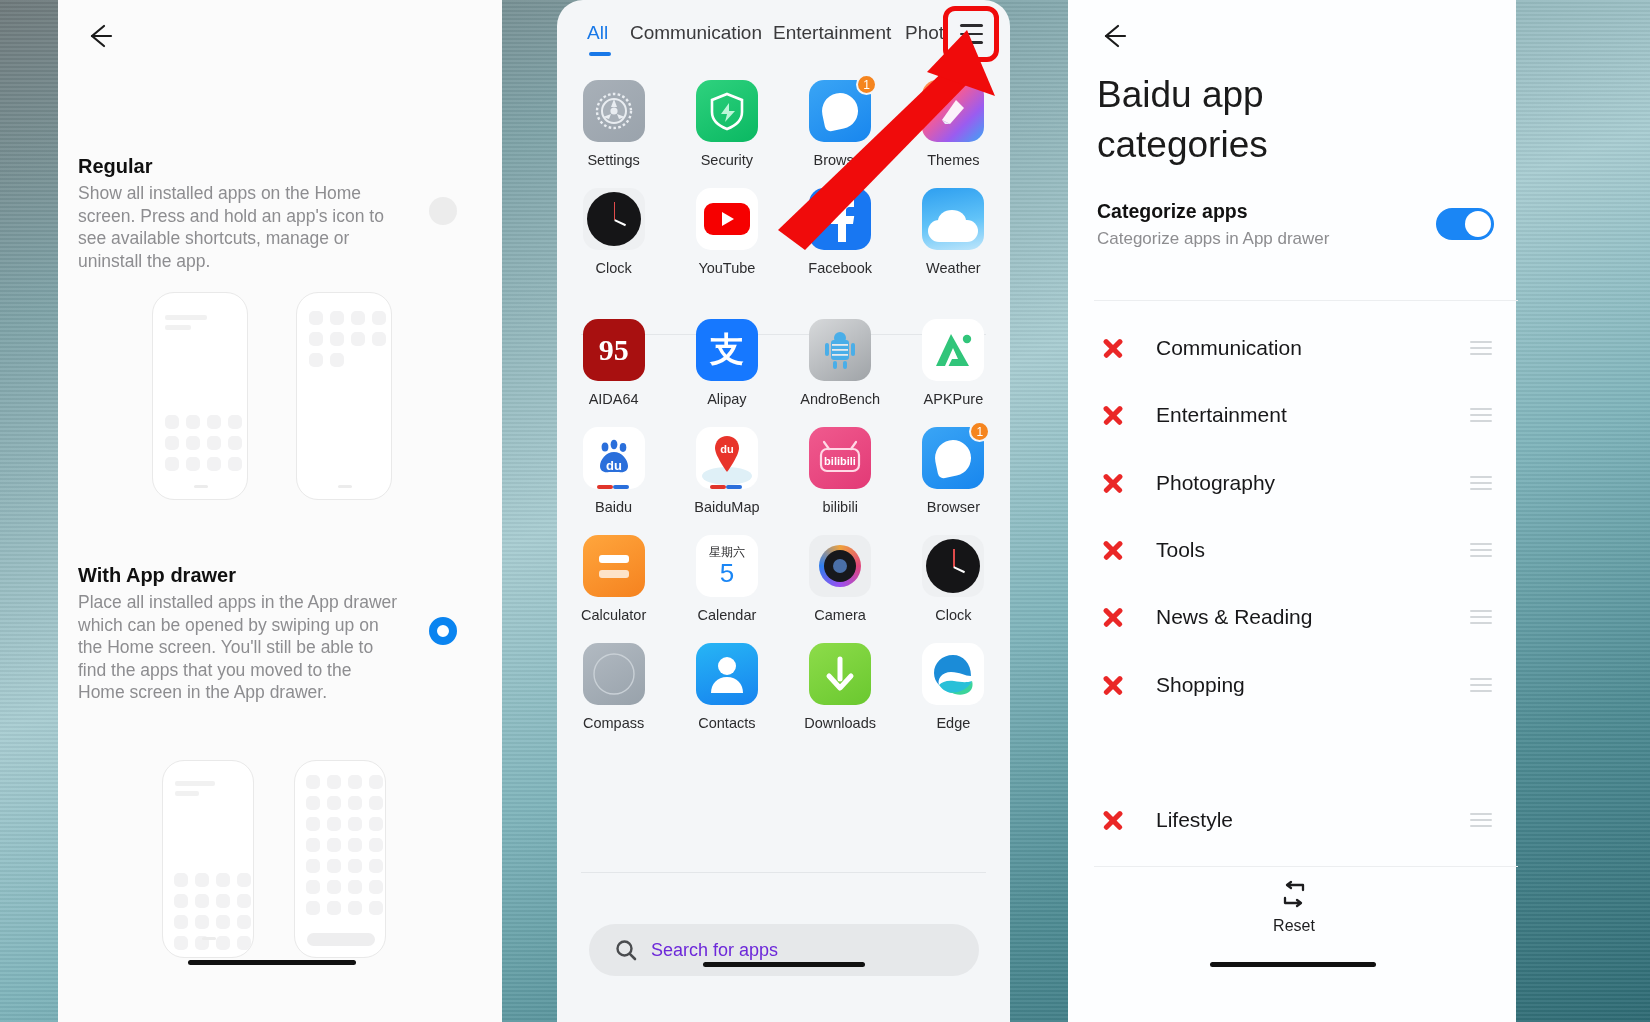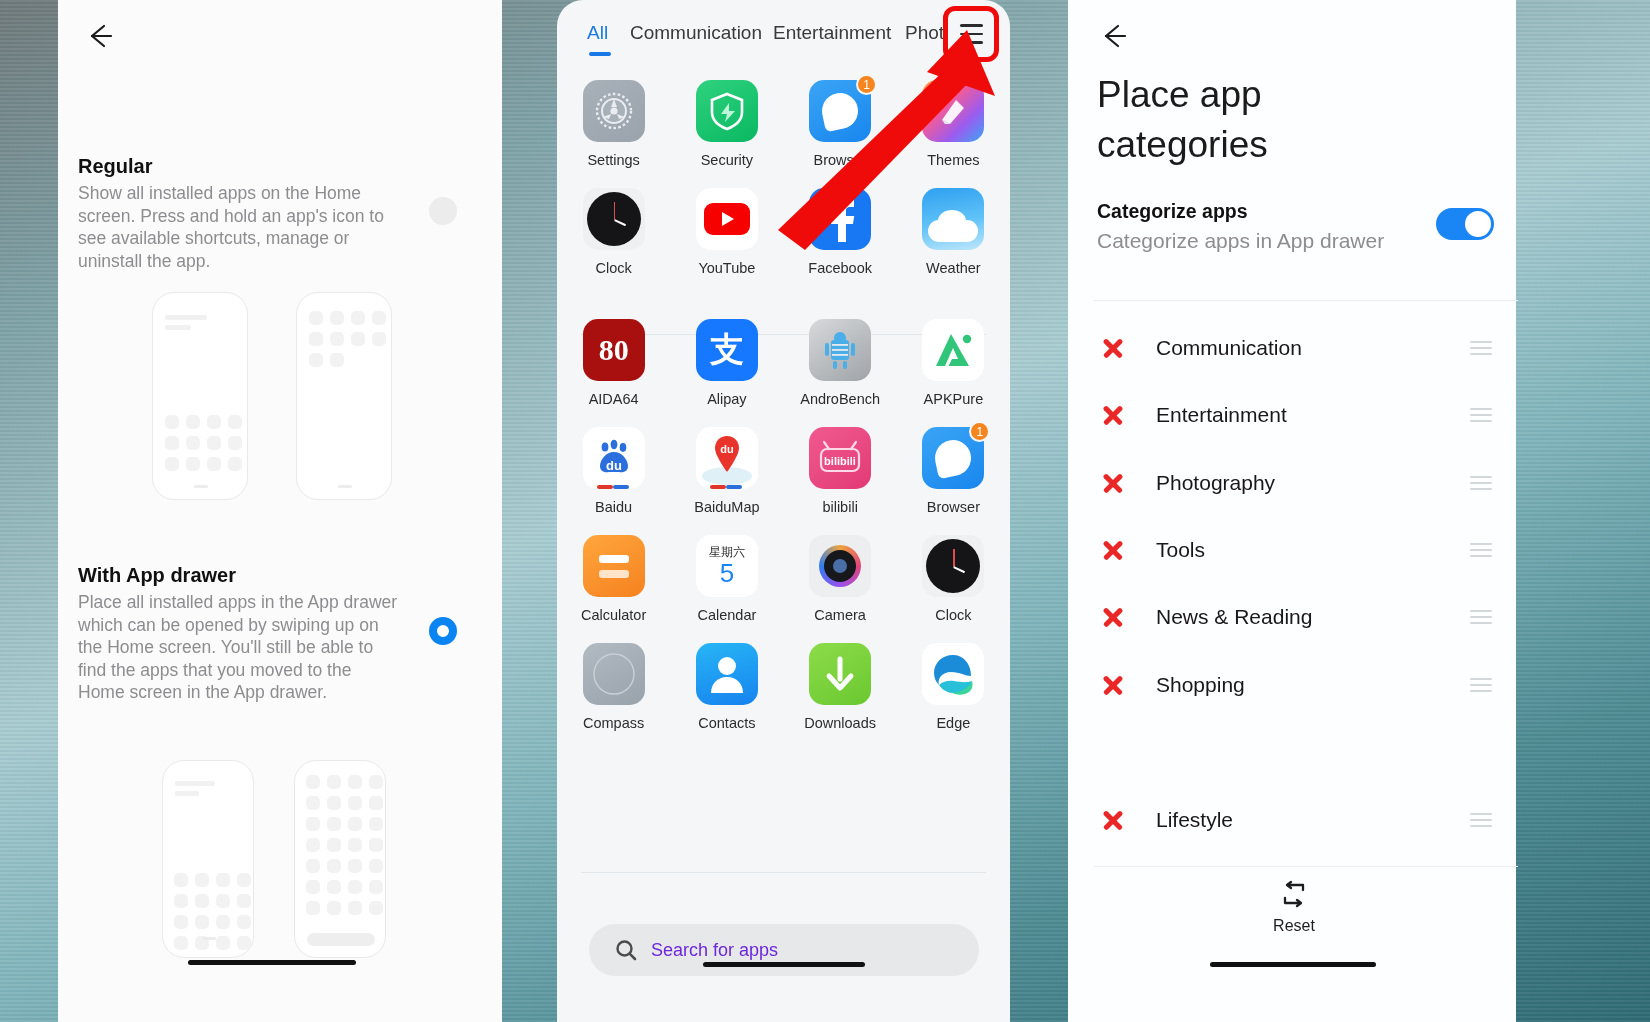--- a/index.html
+++ b/index.html
@@ -76,21 +76,21 @@
   .searchbar{
     position:absolute; left:32px; bottom:46px; width:390px; height:52px;
     background:#e6e8ea; border-radius:26px; display:flex; align-items:center; padding-left:26px; gap:14px; cursor:text;
   }
   .search-ph{ font-size:18px; color:#6d28d9; }
   .home-ind{ position:absolute; height:5px; background:#111; border-radius:3px; }
 
   
   .r-title{ position:absolute; left:1097px; top:70px; width:300px; font-size:37px; line-height:50px; color:#1b1b1b; }
   .r-sub-h{ position:absolute; left:1097px; top:200px; font-size:19.5px; font-weight:700; color:#111; }
-  .r-sub-b{ position:absolute; left:1097px; top:229px; font-size:21px; color:#8d8d90; }
+  .r-sub-b{ position:absolute; left:1097px; top:229px; font-size:17px; color:#8d8d90; }
   .toggle{
     position:absolute; left:1436px; top:208px; width:58px; height:32px; border-radius:16px; background:#1a86f5; cursor:pointer;
   }
   .toggle .knob{ position:absolute; top:3px; right:3px; width:26px; height:26px; border-radius:50%; background:#fff; }
   .r-div{ position:absolute; left:1094px; width:424px; height:1px; background:#eceef0; }
   .cat-row{ position:absolute; left:1094px; width:424px; height:44px; display:flex; align-items:center; cursor:pointer; }
   .x-icon{ width:30px; height:30px; margin-left:4px; position:relative; flex:none; }
   .x-icon:before, .x-icon:after{
     content:""; position:absolute; left:3px; top:13px; width:24px; height:4.6px; background:#ea2727; border-radius:2px;
   }
@@ -316,21 +316,21 @@
           </div>
           <div class="app-label">Weather</div>
         </div>
       </div>
 
       <div class="divider" style="top:268px;"></div>
 
       <div class="row" style="margin-top:43px;">
         <div class="app">
           <div class="ic" style="background:#a81010;">
-            <span style="color:#fff;font-size:30px;font-weight:700;font-family:'Liberation Serif',serif;">80</span>
+            <span style="color:#fff;font-size:30px;font-weight:700;font-family:'Liberation Serif',serif;">95</span>
           </div>
           <div class="app-label">AIDA64</div>
         </div>
         <div class="app">
           <div class="ic" style="background:#1678ff;">
             <span style="color:#fff;font-size:34px;font-weight:700;">支</span>
           </div>
           <div class="app-label">Alipay</div>
         </div>
         <div class="app">
@@ -512,21 +512,21 @@
   </svg>
 
   <div class="panel panel-right">
     <div class="back-arrow" style="left:24px; top:14px;">
       <svg viewBox="0 0 44 44">
           <path d="M26 12 L14 22 L26 32" fill="none" stroke="#1b1b1b" stroke-width="2.2" stroke-linecap="round" stroke-linejoin="round"></path>
           <line x1="14" y1="22" x2="33" y2="22" stroke="#1b1b1b" stroke-width="2.2" stroke-linecap="round"></line>
         </svg>
     </div>
   </div>
-  <div class="r-title">Place app categories</div>
+  <div class="r-title">Baidu app categories</div>
   <div class="r-sub-h">Categorize apps</div>
   <div class="r-sub-b">Categorize apps in App drawer</div>
   <div class="toggle">
       <div class="knob"></div>
     </div>
   <div class="r-div" style="top:300px;"></div>
 
   <div class="cat-row" style="top:326px;">
     <span class="x-icon"></span>
     <span class="cat-label">Communication</span>

